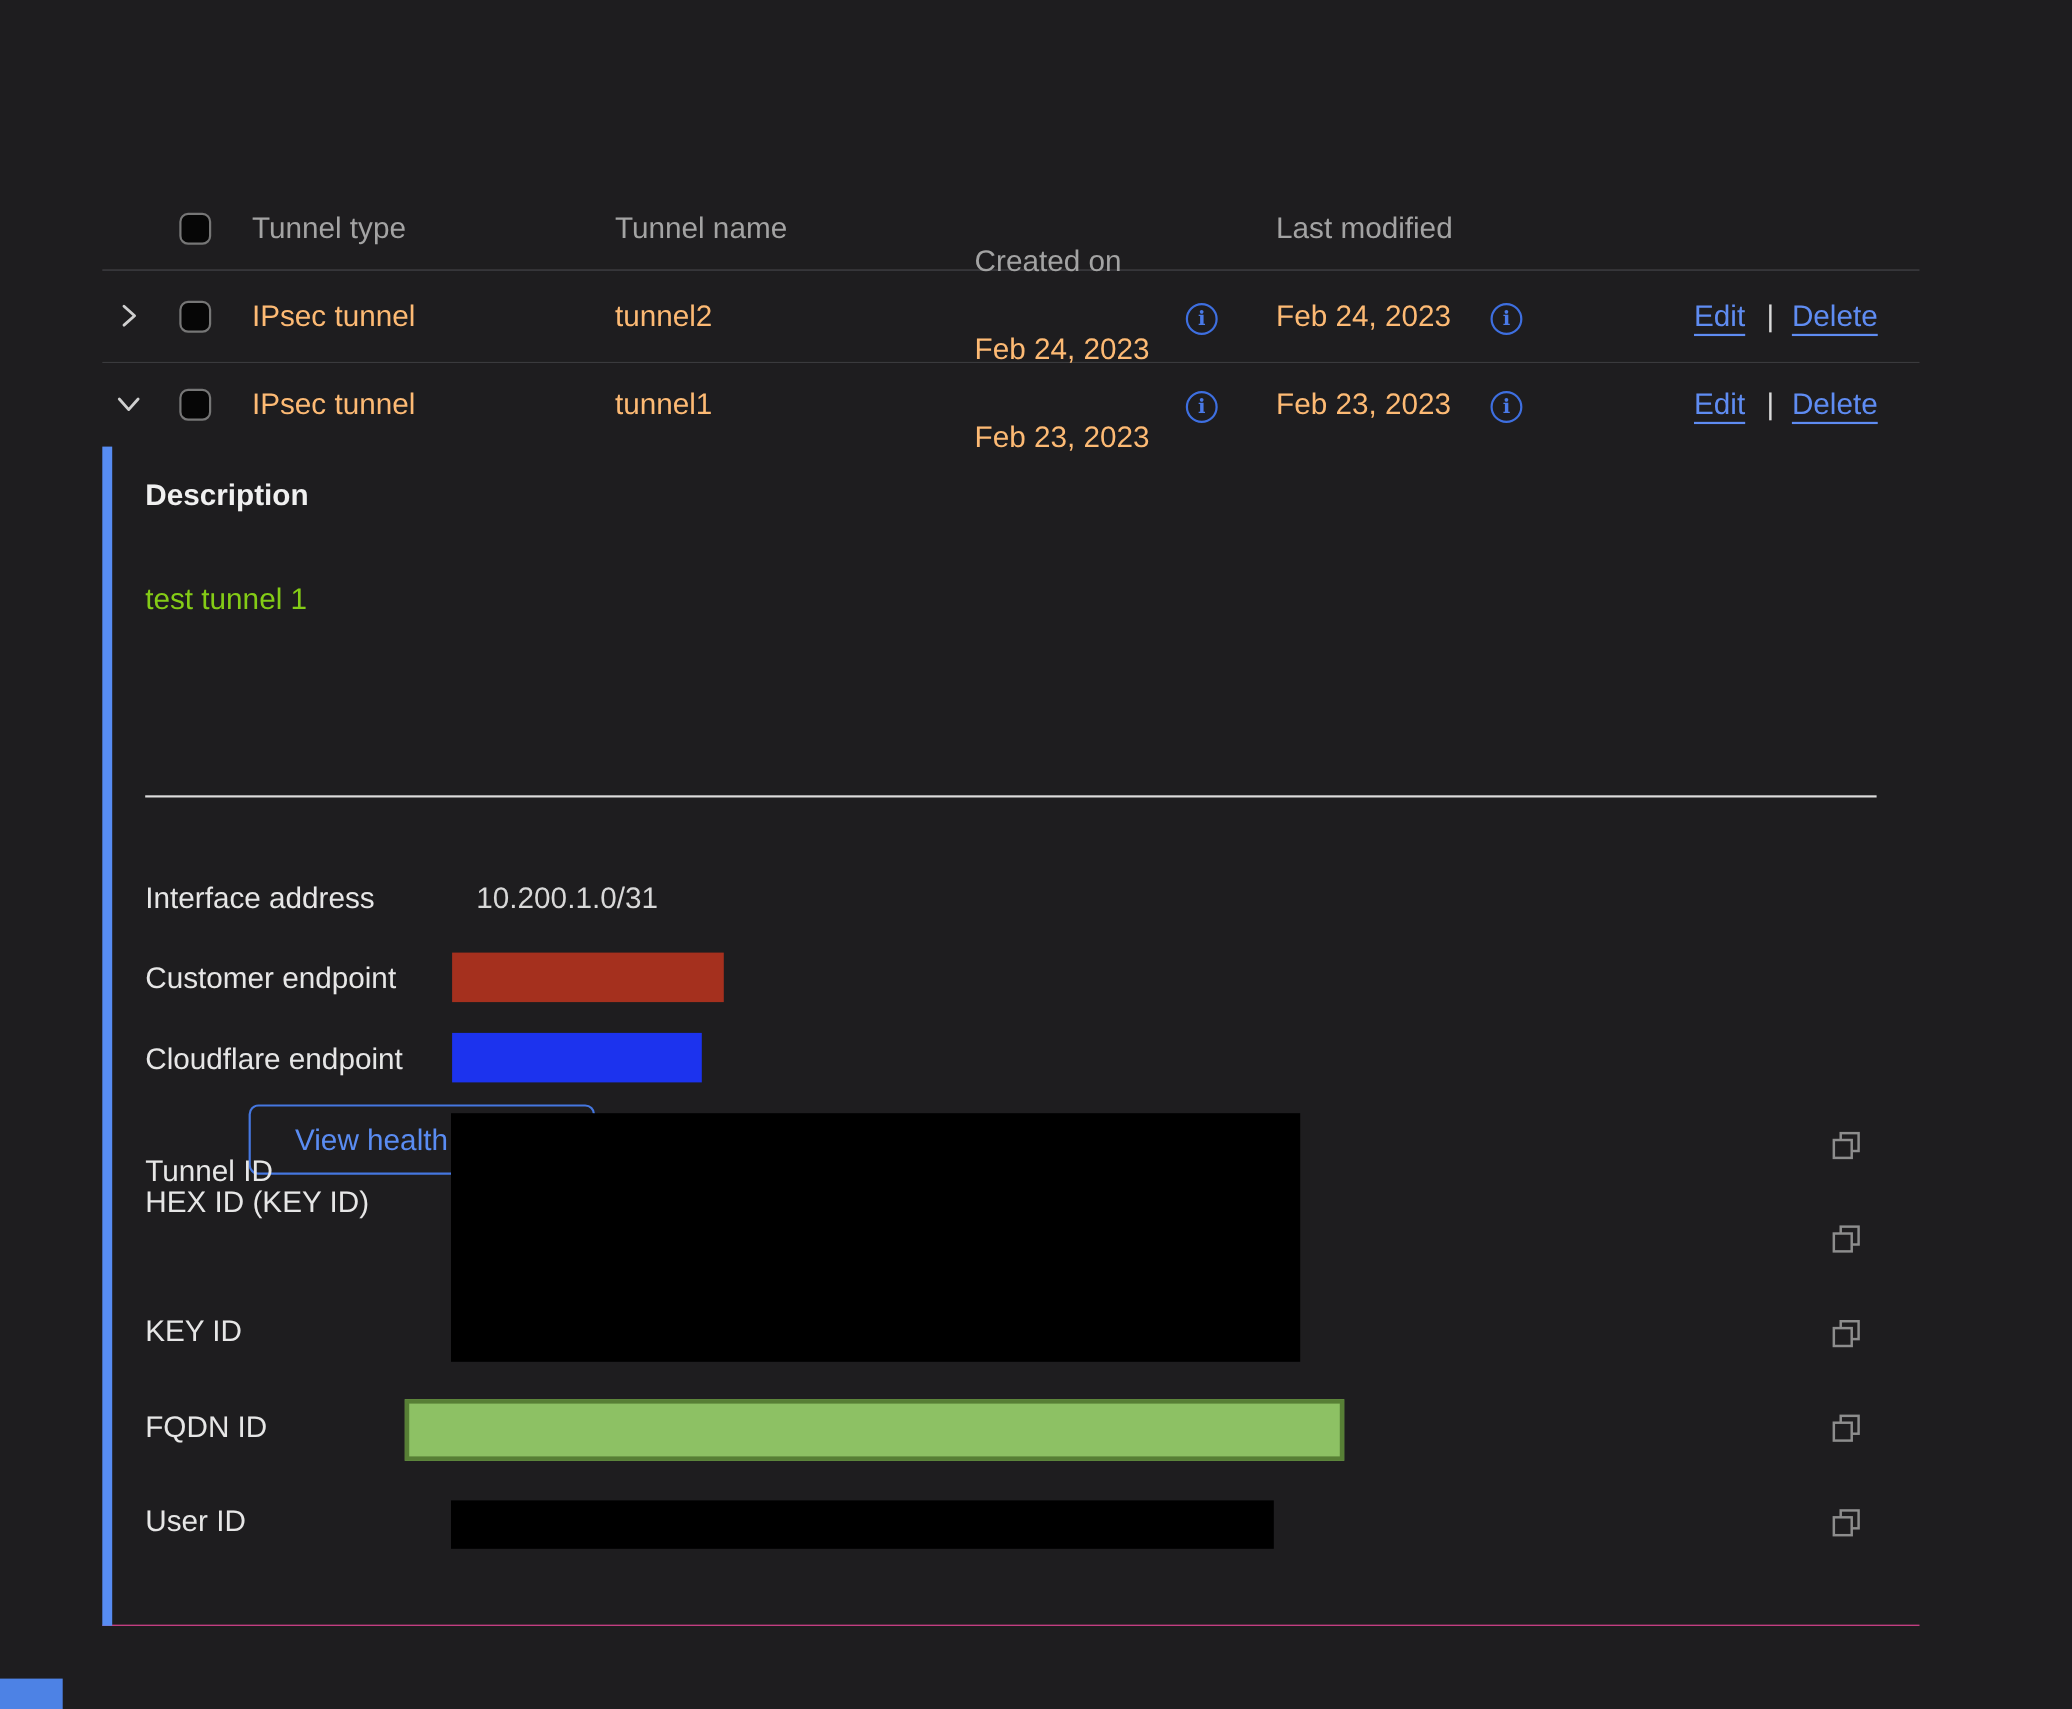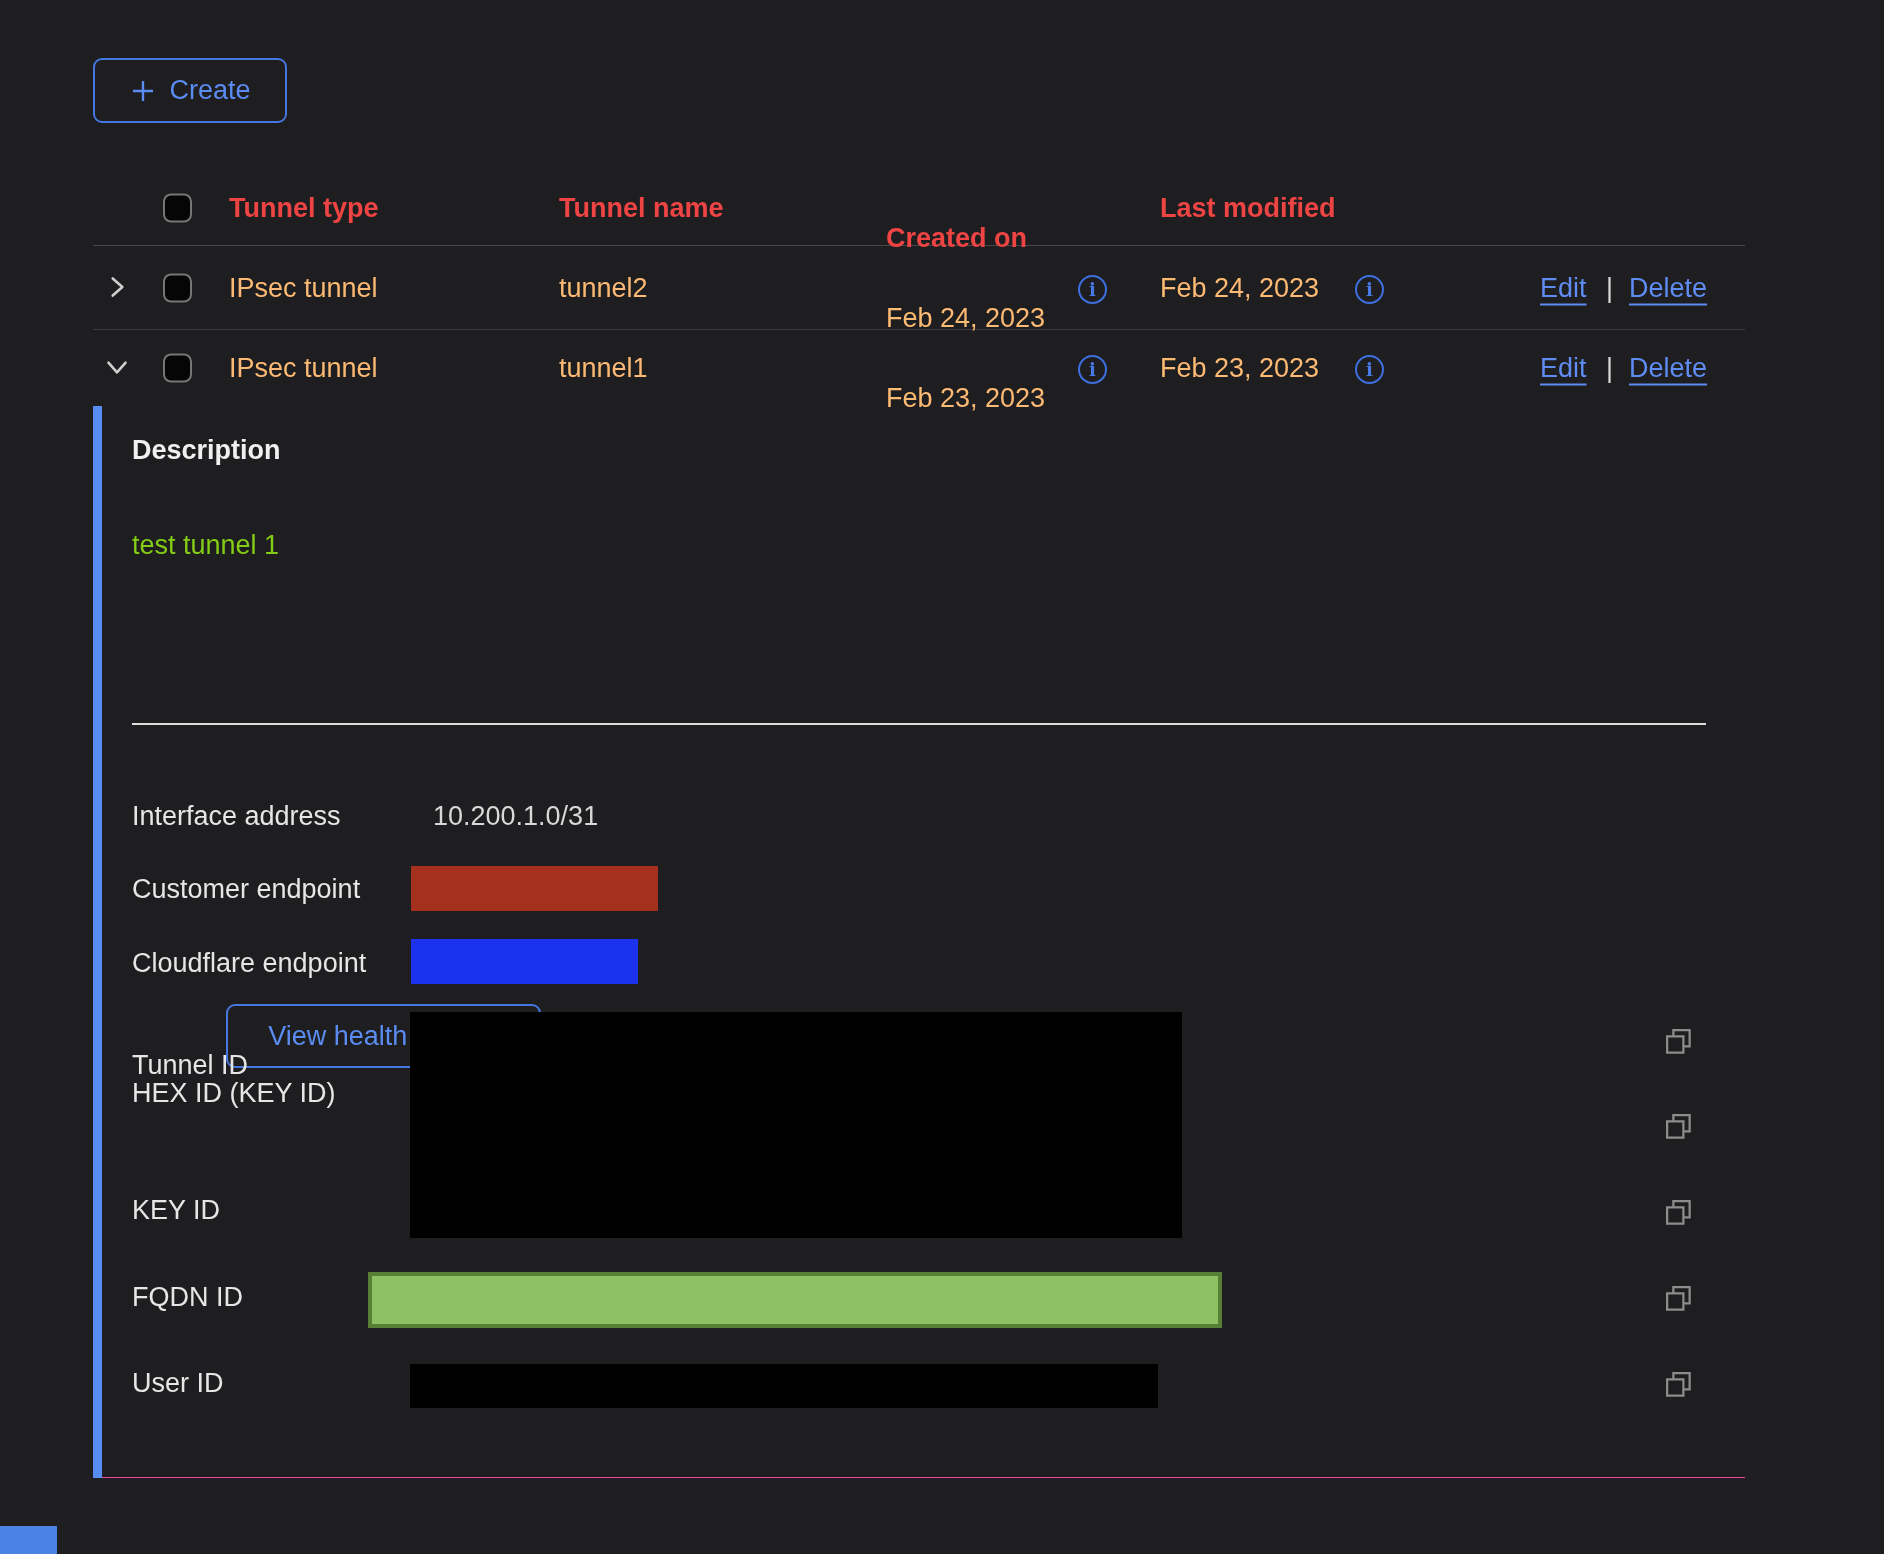--- a/index.html
+++ b/index.html
@@ -19,21 +19,21 @@
   }
   .btn-create { left:93px; top:58px; width:194px; height:65px; }
   .btn-health { left:133px; top:598px; width:315px; height:64px; }
   
   .table { position:absolute; left:93px; top:170px; width:1652px; }
   .thead { position:relative; height:76px; border-bottom:1px solid #48484c; }
   .trow  { position:relative; height:84px; border-bottom:1px solid #3a3a3d; }
   .trow.expanded-row { height:76px; border-bottom:none; }
   .th {
     position:absolute; top:50%; transform:translateY(-50%);
-    font-weight:700; color:#ef4444; white-space:nowrap;
+    font-weight:400; color:#a3a3a3; white-space:nowrap;
   }
   .cell {
     position:absolute; top:50%; transform:translateY(-50%);
     color:#fdba74; white-space:nowrap;
   }
   .col-check { left:70px; }
   .col-type  { left:136px; }
   .col-name  { left:466px; }
   .col-created { left:793px;margin-top:30px; }
   .col-modified { left:1067px; }
@@ -96,26 +96,20 @@
   .c-tunnelid { top:620px; } .c-hex { top:705px; } .c-key { top:791px; }
   .c-fqdn { top:877px; } .c-user { top:963px; }
   
   .corner-frag { position:absolute; left:0; bottom:0; width:57px; height:28px; background:#4d82e5; }
 </style>
 </head>
 <body>
 
 <div class="page">
 
-  <button class="btn btn-create">
-    <svg width="28" height="28" viewBox="0 0 28 28">
-      <path d="M14 4 V24 M4 14 H24" stroke="#5a8cf2" stroke-width="2.4" fill="none"></path>
-    </svg>
-    <span>Create</span>
-  </button>
 
   <div class="table">
 
     <div class="thead">
       <button class="checkbox col-check"></button>
       <span class="th col-type">Tunnel type</span>
       <span class="th col-name">Tunnel name</span>
       <span class="th col-created">Created on</span>
       <span class="th col-modified">Last modified</span>
     </div>

